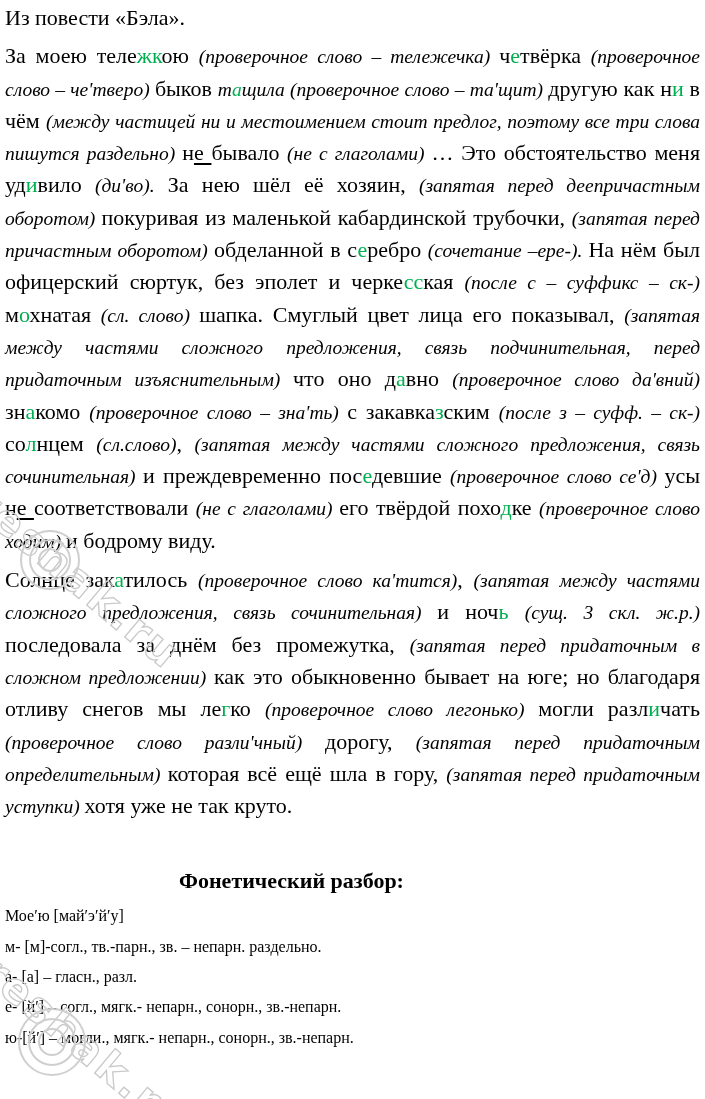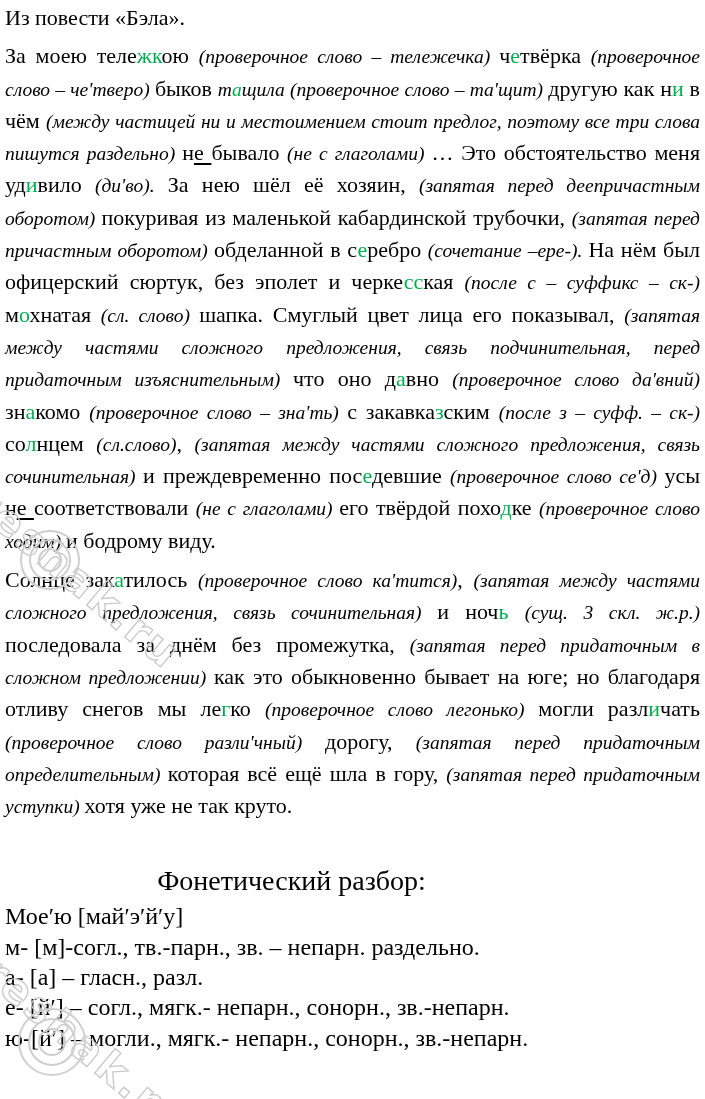--- a/index.html
+++ b/index.html
@@ -6,23 +6,23 @@
   body{
     width:705px;height:1099px;background:#ffffff;position:relative;overflow:hidden;
     font-family:"Liberation Serif","DejaVu Serif",serif;color:#000;
   }
   .doc{position:absolute;left:5px;top:2px;width:695px;z-index:1;}
   .line-title{font-size:22px;line-height:31.3px;}
   .para{font-size:22px;line-height:31.3px;text-align:justify;margin-top:7px;}
   .it{font-style:italic;font-size:19.5px;}
   .gr{color:var(--green,#00AF50);}
   .uj{text-decoration:underline;text-underline-offset:3px;}
-  .heading{font-size:28px;font-weight:normal;text-align:center;margin:44px 122px 5px 0;line-height:30px;}
+  .heading{font-size:22px;font-weight:bold;text-align:center;margin:44px 122px 5px 0;line-height:30px;}
   .phonetic{font-size:22px;}
-  .ph-line{font-size:24px;line-height:30.3px;white-space:nowrap;}
+  .ph-line{font-size:16px;line-height:30.3px;white-space:nowrap;}
   .ph-indent{padding-left:32px;}
   
   .wm{position:absolute;pointer-events:none;z-index:2;}
   .wm-text{
     position:absolute;font-family:"DejaVu Sans",sans-serif;font-size:42px;font-weight:bold;
     letter-spacing:3px;color:rgba(255,255,255,.05);-webkit-text-stroke:1.3px #c9c9c9;
     transform:rotate(40deg);transform-origin:0 0;white-space:nowrap;
   }
   .ring{position:absolute;border:2px solid #cfcfcf;border-radius:50%;}
 </style>

